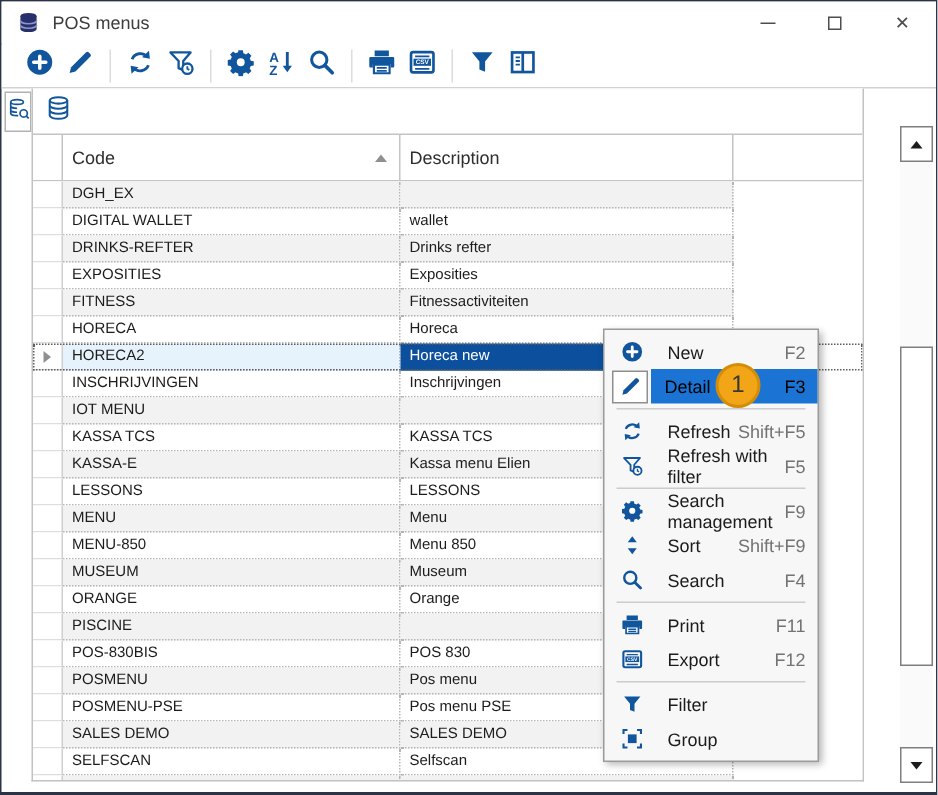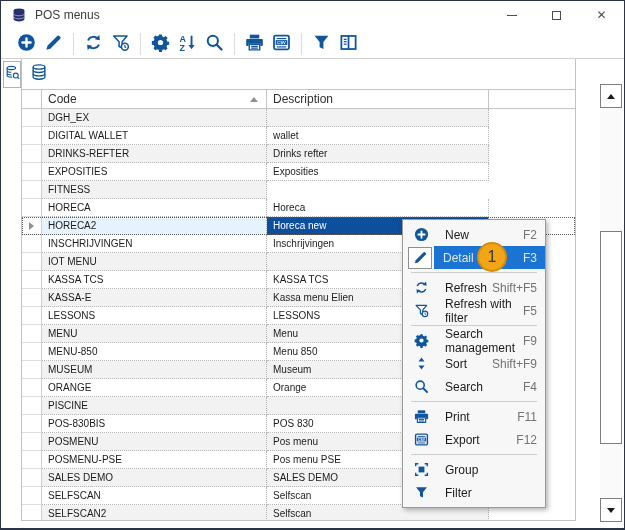--- a/index.html
+++ b/index.html
@@ -28,21 +28,21 @@
   
   .side-tab{ position:absolute; left:2px; top:60px; width:18px; height:27px; background:#fff;
     border:1px solid #b2b2b2; display:flex; align-items:center; justify-content:center; }
   .side-tab svg{ width:15px; height:15px; }
   
   .panel{ position:absolute; left:20px; top:58px; width:555px; height:462px; background:#fff;
     border-left:1px solid #c2c2c2; border-right:1px solid #c2c2c2; border-bottom:1px solid #c2c2c2;
     overflow:hidden; }
   .panel-top{ height:30px; display:flex; align-items:center; padding-left:8px; }
   .panel-top svg{ width:18px; height:18px; }
-  .ghead{ display:flex; height:20px; border-top:1px solid #c4c4c4; border-bottom:1px solid #c4c4c4;
+  .ghead{ display:flex; height:32px; border-top:1px solid #c4c4c4; border-bottom:1px solid #c4c4c4;
     font-size:12px; color:#2e2e2e; background:#fff; }
   .h-gutter{ width:20px; border-right:1px solid #c4c4c4; }
   .h-code{ width:225px; border-right:1px solid #c4c4c4; display:flex; align-items:center; padding:0 8px 0 6px; }
   .h-desc{ width:222px; border-right:1px solid #c4c4c4; display:flex; align-items:center; padding-left:6px; }
   .sort-asc{ margin-left:auto; width:0; height:0; border-left:4px solid transparent;
     border-right:4px solid transparent; border-bottom:5px solid #8f8f8f; }
   .rows{}
   .grow{ display:flex; height:18px; font-size:10px; color:#1c1c1c; background:#fff; }
   .cell-gutter{ width:20px; border-right:1px solid #cfcfcf; border-bottom:1px solid #dedede;
     background:#fff; display:flex; align-items:center; justify-content:center; }
@@ -68,21 +68,21 @@
   .menu{ position:absolute; left:401px; top:218px; width:144px; background:#f7f7f7;
     border:1px solid #9a9a9a; box-shadow:2px 2px 5px rgba(0,0,0,.3); padding:3px 0; z-index:20; }
   .mitem{ height:23px; display:flex; align-items:center; position:relative; padding-left:5px; }
   .mi-icon{ width:26px; min-width:26px; display:flex; align-items:center; justify-content:center; }
   .mi-icon svg{ width:15px; height:15px; }
   .mitem.boxed-icon .mi-icon{ width:24px; min-width:24px; height:22px; background:#fff; border:1px solid #8e8e8e; }
   .mi-body{ flex:1; height:100%; display:flex; align-items:center; padding:0 8px 0 9px; margin-left:2px; }
   .mi-label{ font-size:12px; color:#1b1b1b; }
   .mi-shortcut{ margin-left:auto; font-size:12px; color:#737373; }
   .mitem.highlight .mi-body{ background:#1b74d4; }
-  .mitem.highlight .mi-label, .mitem.highlight .mi-shortcut{ color:#e5e5e5; }
+  .mitem.highlight .mi-label, .mitem.highlight .mi-shortcut{ color:#000000; }
   .mitem.separator{ height:7px; padding:0; }
   .mitem.separator::after{ content:''; position:absolute; left:8px; right:8px; top:3px; border-top:1px solid #cccccc; }
   .badge{ display:none; }
   .badge:not(:empty){ position:absolute; left:74px; top:-4px; width:30px; height:30px; border-radius:50%;
     background:#f2a516; border:2px solid #d58d08; color:#383838; font-size:16px;
     display:flex; align-items:center; justify-content:center; z-index:3; }
 </style>
 </head>
 <body>
 
@@ -260,20 +260,21 @@
 
         <div class="grow">
           <div class="cell-gutter"></div>
           <div class="cell-code">EXPOSITIES</div>
           <div class="cell-desc">Exposities</div>
         </div>
 
         <div class="grow even">
           <div class="cell-gutter"></div>
           <div class="cell-code">FITNESS</div>
+          <div class="cell-desc">Fitnessactiviteiten</div>
         </div>
 
         <div class="grow">
           <div class="cell-gutter"></div>
           <div class="cell-code">HORECA</div>
           <div class="cell-desc">Horeca</div>
         </div>
 
         <div class="grow even selected">
           <div class="cell-gutter"></div>
@@ -543,42 +544,42 @@
         </span>
 
       </div>
 
       <div class="mitem even separator">
         
         
         
       </div>
 
+      <div class="mitem">
+        <span class="mi-icon">
+          <svg viewBox="0 0 16 16">
+            <path d="M2.2 2.4h11.6L9.6 7.6v5.8l-3.2-1.3V7.6L2.2 2.4z" fill="#11569d"></path>
+          </svg>
+        </span>
+        <span class="mi-body">
+          <span class="mi-label">Filter</span>
+          <span class="mi-shortcut"></span>
+        </span>
+
+      </div>
+
       <div class="mitem even">
         <span class="mi-icon">
           <svg viewBox="0 0 16 16">
             <path d="M1.8 4.6V1.8h2.8M11.4 1.8h2.8v2.8M14.2 11.4v2.8h-2.8M4.6 14.2H1.8v-2.8" fill="none" stroke="#11569d" stroke-width="1.5"></path>
             <rect x="4.9" y="4.9" width="6.2" height="6.2" fill="#11569d"></rect>
           </svg>
         </span>
         <span class="mi-body">
           <span class="mi-label">Group</span>
           <span class="mi-shortcut"></span>
         </span>
 
       </div>
 
-      <div class="mitem">
-        <span class="mi-icon">
-          <svg viewBox="0 0 16 16">
-            <path d="M2.2 2.4h11.6L9.6 7.6v5.8l-3.2-1.3V7.6L2.2 2.4z" fill="#11569d"></path>
-          </svg>
-        </span>
-        <span class="mi-body">
-          <span class="mi-label">Filter</span>
-          <span class="mi-shortcut"></span>
-        </span>
-
-      </div>
-
     </div>
 
 </div>
 
 </body></html>

